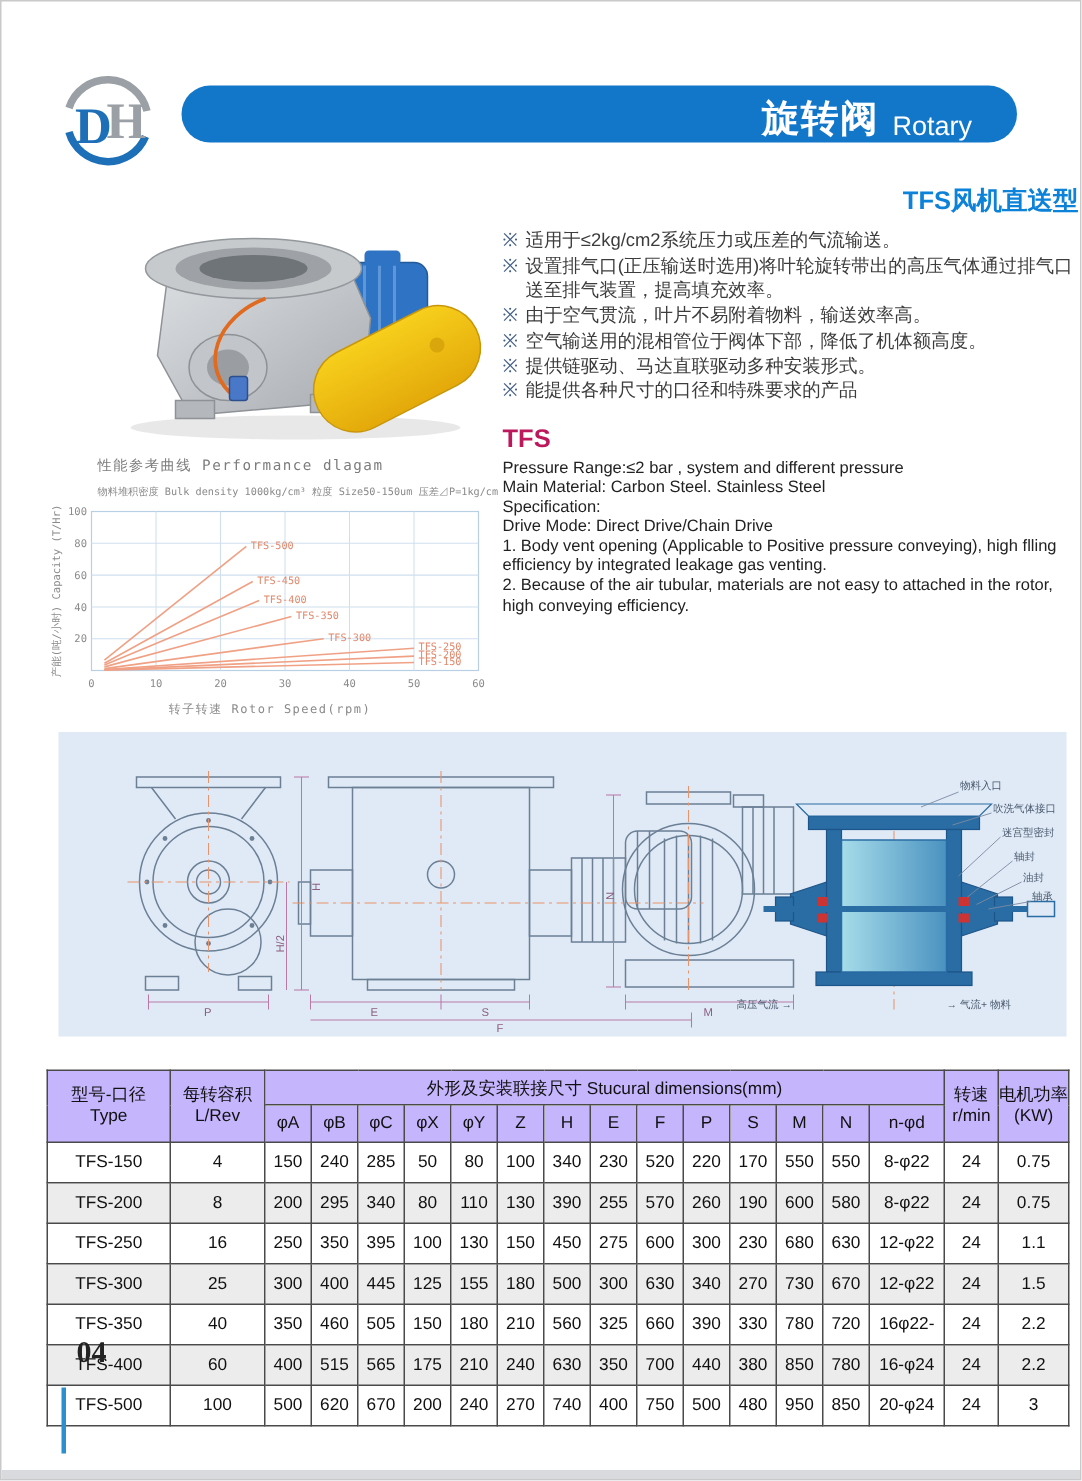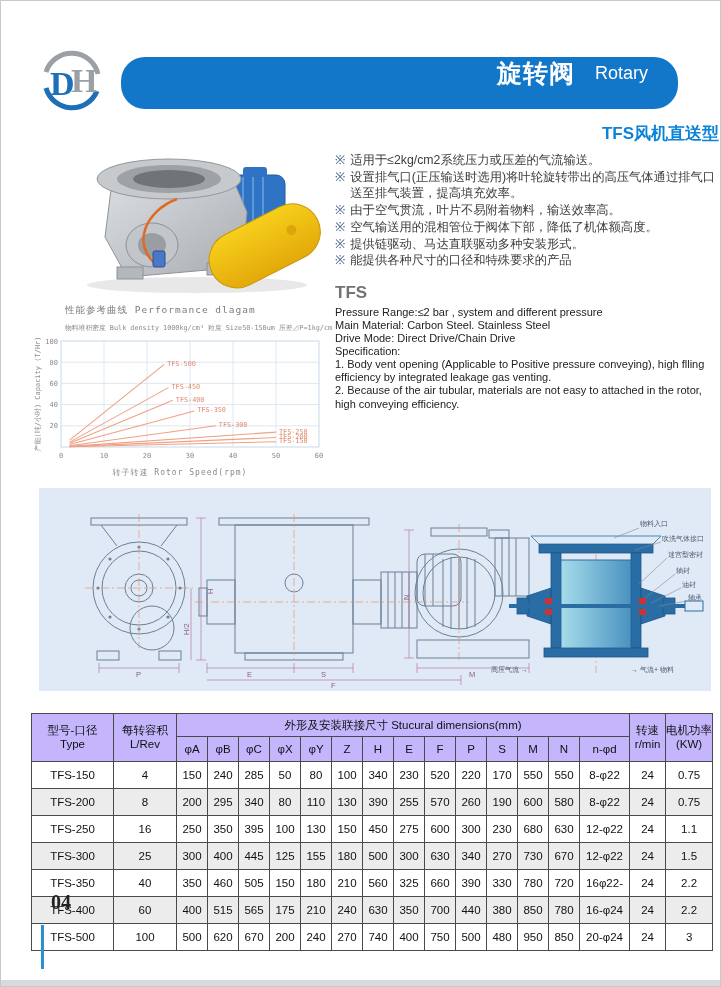--- a/index.html
+++ b/index.html
@@ -3,39 +3,39 @@
 <meta charset="utf-8">
 <style>
   html,body{margin:0;padding:0;background:#eef0f2;}
   body{font-family:"Liberation Sans",sans-serif;}
   .page{position:relative;width:721px;height:987px;margin:0 auto;background:#ffffff;
         border:1px solid #c9c9c9;box-sizing:border-box;overflow:hidden;}
   .page-edge{position:absolute;left:0;right:0;bottom:0;height:6px;background:#d9dadd;}
 
   
   .logo{position:absolute;left:38px;top:46px;width:66px;height:68px;}
-  .banner{position:absolute;left:120px;top:56px;width:557px;height:52px;background:#1277c9;
-          border-radius:24px;display:flex;align-items:flex-start;justify-content:flex-end;
-          padding-right:30px;box-sizing:border-box;gap:20px;}
+  .banner{position:absolute;left:120px;top:56px;width:557px;height:38px;background:#1277c9;
+          border-radius:24px;display:flex;align-items:flex-end;justify-content:flex-end;
+          padding-right:30px;box-sizing:border-box;gap:9px;}
   .banner-cn{color:#fff;font-size:25px;font-weight:bold;letter-spacing:1px;}
   .banner-en{color:#fff;font-size:18px;margin-top:6px;}
 
   
   .photo{position:absolute;left:56px;top:126px;width:270px;height:170px;}
 
   
   .intro{position:absolute;left:334px;top:119px;width:384px;}
   .intro-title{color:#0c82d8;font-size:17px;font-weight:bold;margin:2px 0 7px 0;text-align:right;}
   .bullets{list-style:none;margin:0;padding:0;font-size:12.3px;color:#3c3c3c;line-height:1.36;}
   .bullets li{display:flex;gap:5px;margin:0;}
   .bullet-mark{color:#44618a;flex:0 0 auto;}
 
   
   .spec{position:absolute;left:334px;top:282px;width:386px;}
-  .spec-title{color:#737373;font-size:17px;font-weight:bold;margin:0 0 3px 0;}
+  .spec-title{color:#be185d;font-size:17px;font-weight:bold;margin:0 0 3px 0;}
   .spec-lines{font-size:11px;color:#222;line-height:1.19;}
   .spec-lines div{margin:0;}
 
   
   .chart{position:absolute;left:30px;top:298px;width:302px;height:184px;}
 
   
   .panel{position:absolute;left:38px;top:487px;width:672px;height:203px;background:#e0eaf6;}
 
   
@@ -144,22 +144,22 @@
           <span>能提供各种尺寸的口径和特殊要求的产品</span>
         </li>
       </ul>
   </div>
 
   <div class="spec">
     <h2 class="spec-title">TFS</h2>
     <div class="spec-lines">
         <div>Pressure Range:≤2 bar , system and different pressure</div>
         <div>Main Material: Carbon Steel. Stainless Steel</div>
+        <div>Specification:</div>
         <div>Drive Mode: Direct Drive/Chain Drive</div>
-        <div>Specification:</div>
         <div>1. Body vent opening (Applicable to Positive pressure conveying), high flling efficiency by integrated leakage gas venting.</div>
         <div>2. Because of the air tubular, materials are not easy to attached in the rotor, high conveying efficiency.</div>
       </div>
   </div>
 
   <div class="chart">
     <svg id="chart-svg" width="302" height="184" viewBox="0 0 302 184">
         <text x="34" y="14" font-size="9.5" fill="#7c7c7c" font-family="DejaVu Sans Mono,monospace" letter-spacing="1">性能参考曲线 Performance dlagam</text>
         <text x="34" y="31" font-size="6.8" fill="#8a8a8a" font-family="DejaVu Sans Mono,monospace">物料堆积密度 Bulk density 1000kg/cm³   粒度 Size50-150um   压差⊿P=1kg/cm²</text>
         <rect x="30" y="42" width="258" height="106" fill="none" stroke="#b9cfe4" stroke-width="0.8"></rect>

